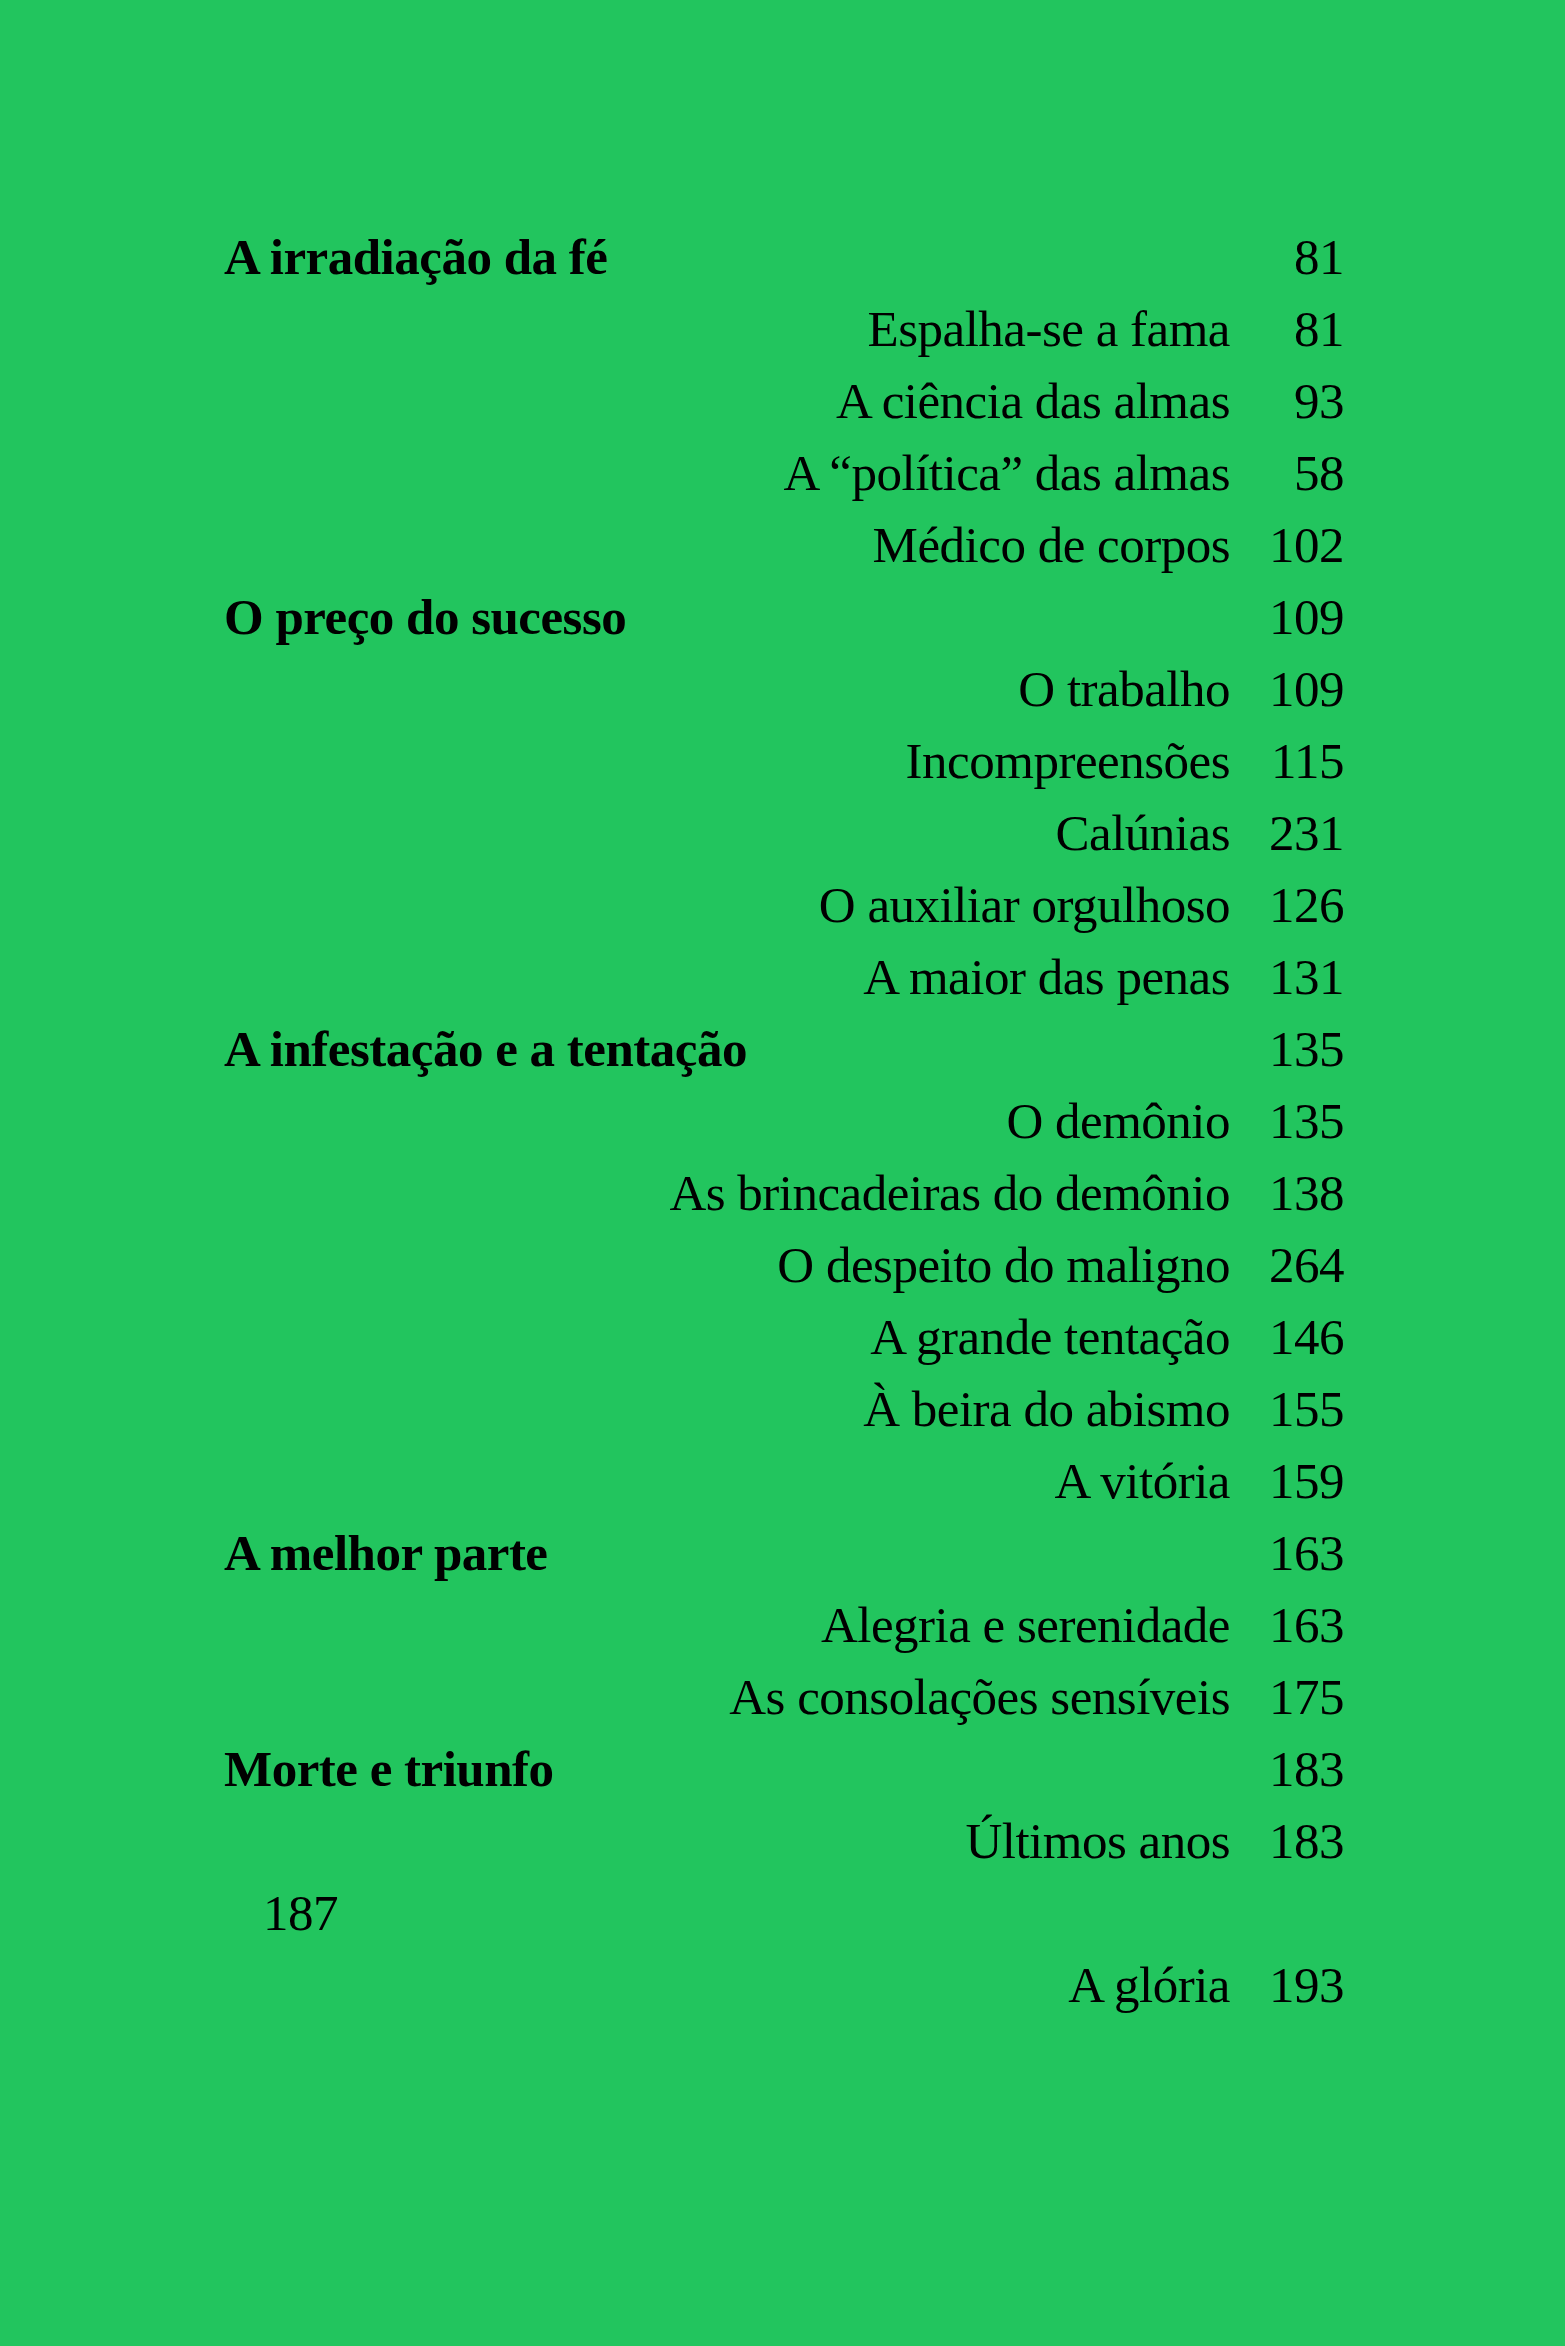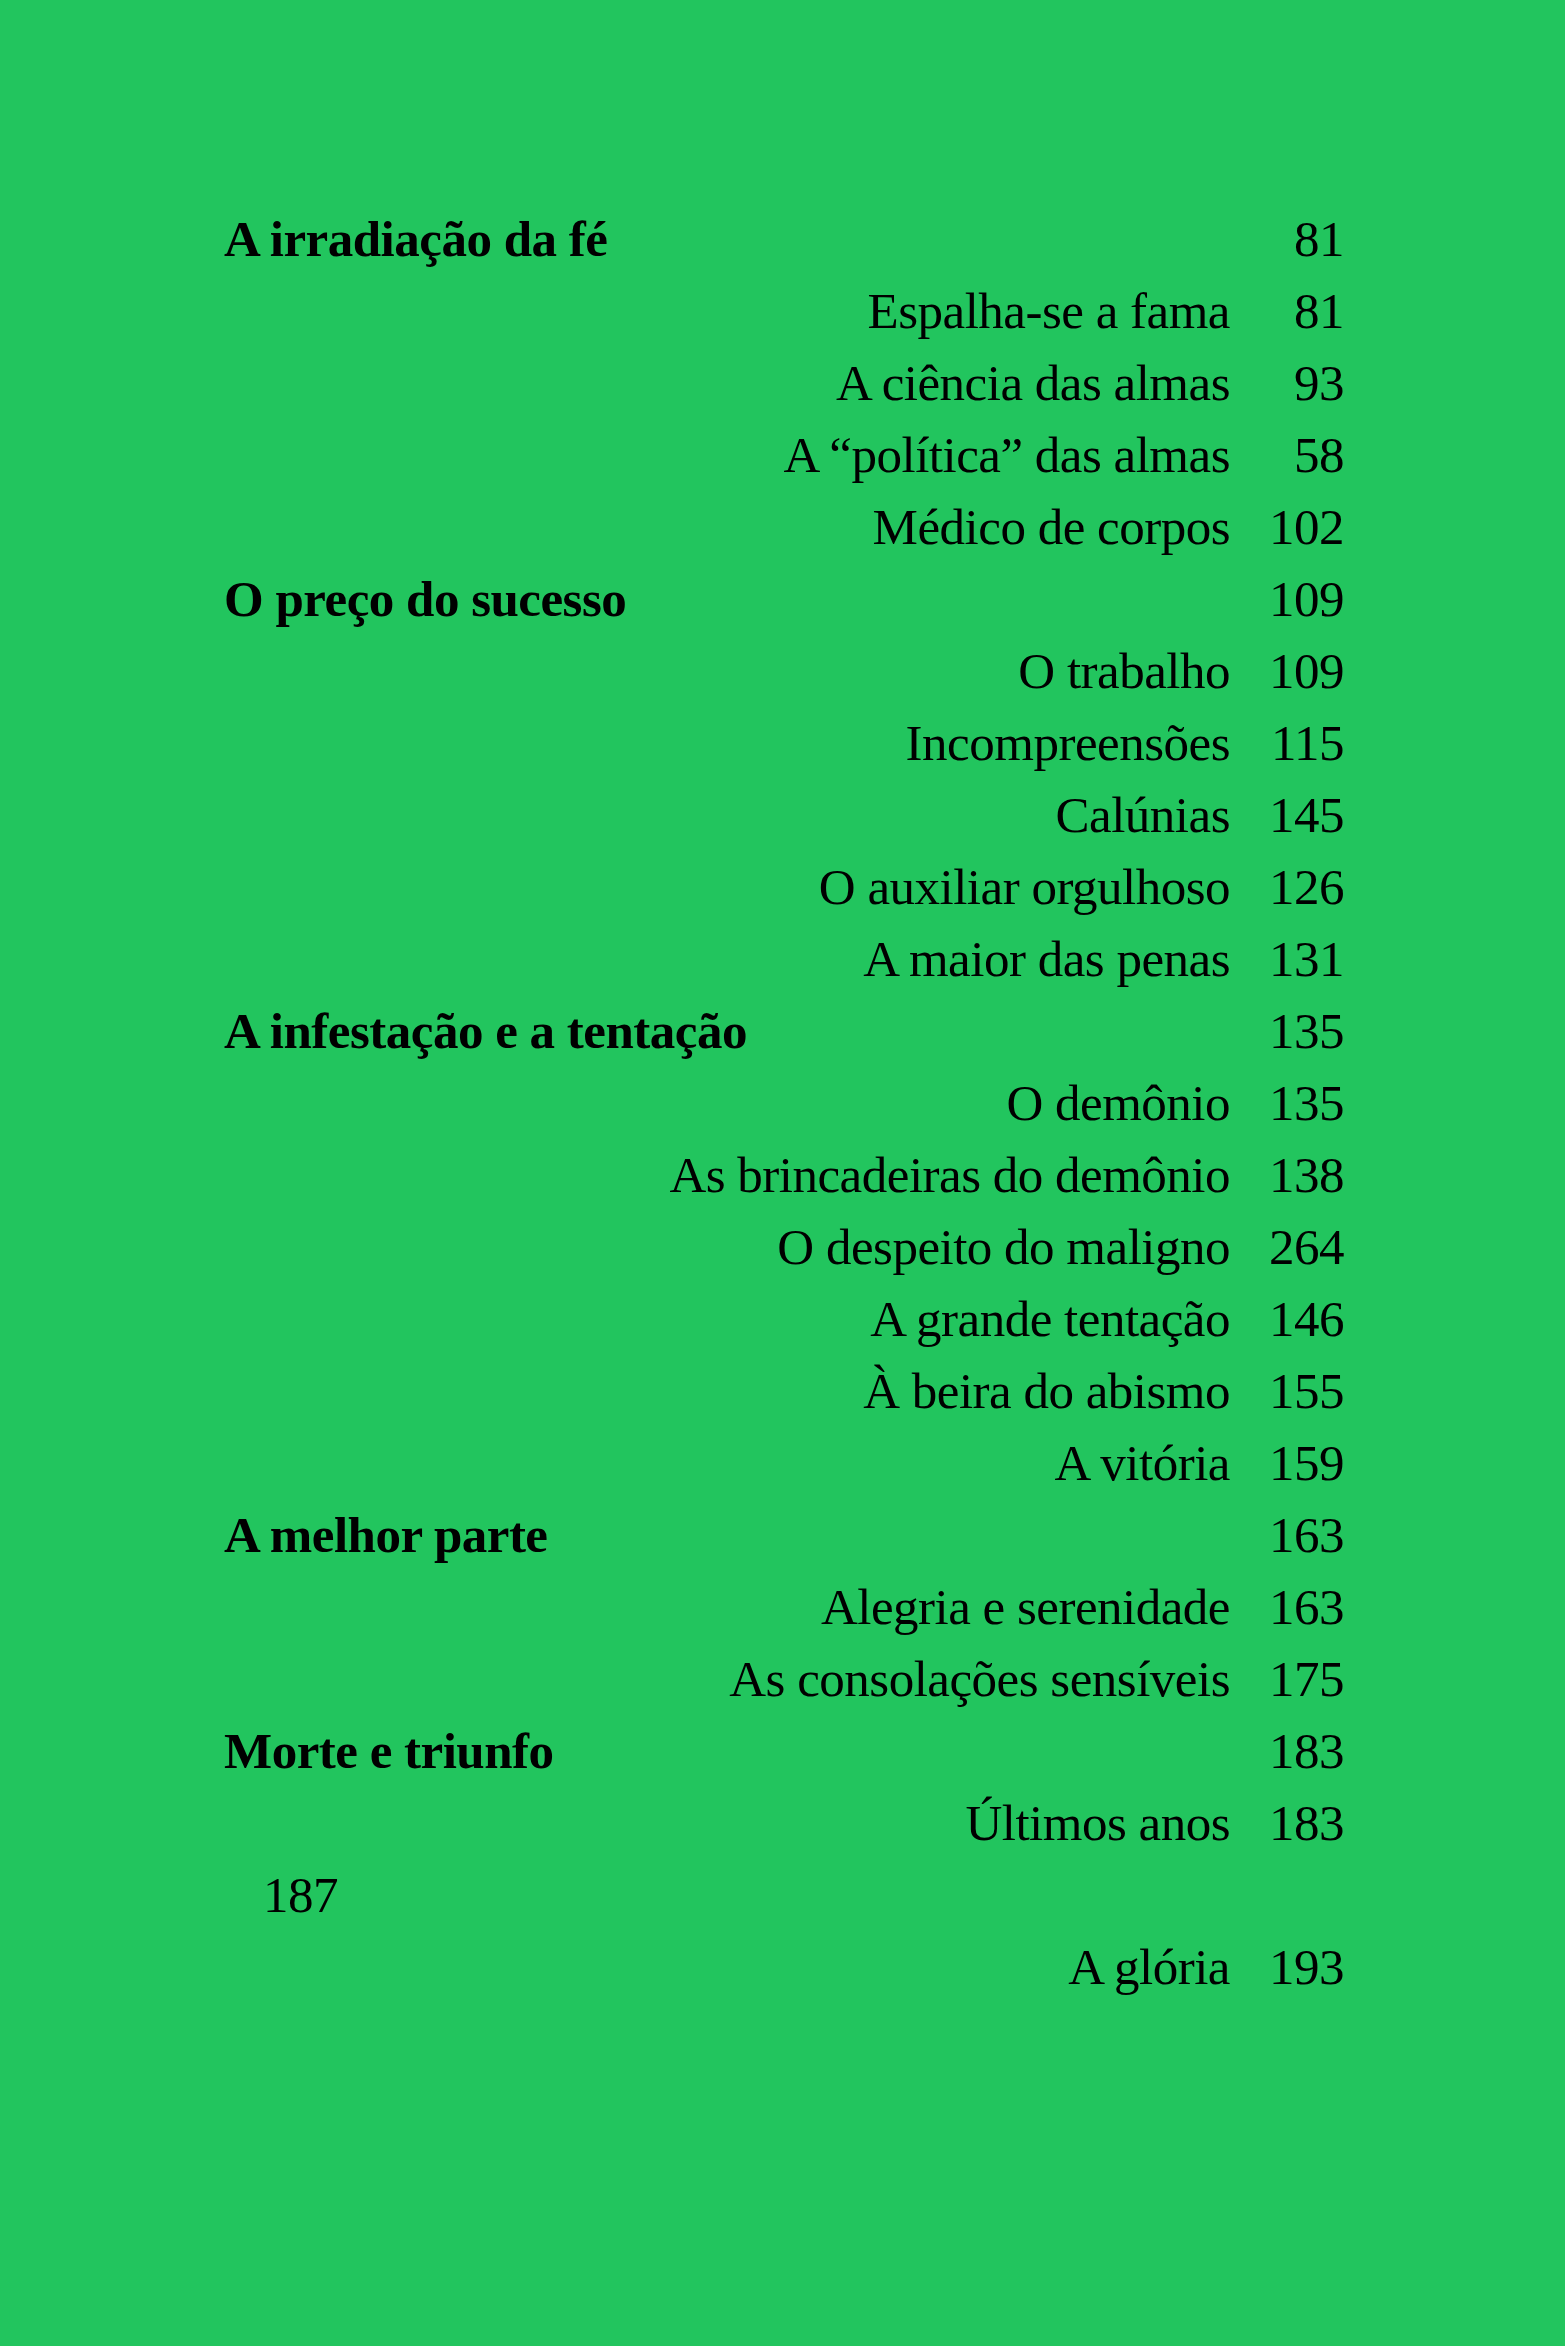--- a/index.html
+++ b/index.html
@@ -39,20 +39,21 @@
   .toc-row.level-2 .toc-label { padding-left: 53px; text-align: right; }
   .toc-label {
     flex: 1 1 auto;
     overflow: hidden;
   }
   .toc-page {
     flex: 0 0 auto;
     text-align: right;
     font-weight: normal;
     min-width: 114px;
+    margin-top: 18px;
   }
 </style>
 </head>
 <body>
 
 <div class="page">
   <div class="toc">
   <div class="toc-row level-1">
     <span class="toc-label">A irradiação da fé</span>
     <span class="toc-page">81</span>
@@ -89,21 +90,21 @@
     <span class="toc-page">109</span>
   </div>
 
   <div class="toc-row level-2">
     <span class="toc-label">Incompreensões</span>
     <span class="toc-page">115</span>
   </div>
 
   <div class="toc-row level-2">
     <span class="toc-label">Calúnias</span>
-    <span class="toc-page">145</span>
+    <span class="toc-page">231</span>
   </div>
 
   <div class="toc-row level-2">
     <span class="toc-label">O auxiliar orgulhoso</span>
     <span class="toc-page">126</span>
   </div>
 
   <div class="toc-row level-2">
     <span class="toc-label">A maior das penas</span>
     <span class="toc-page">131</span>

